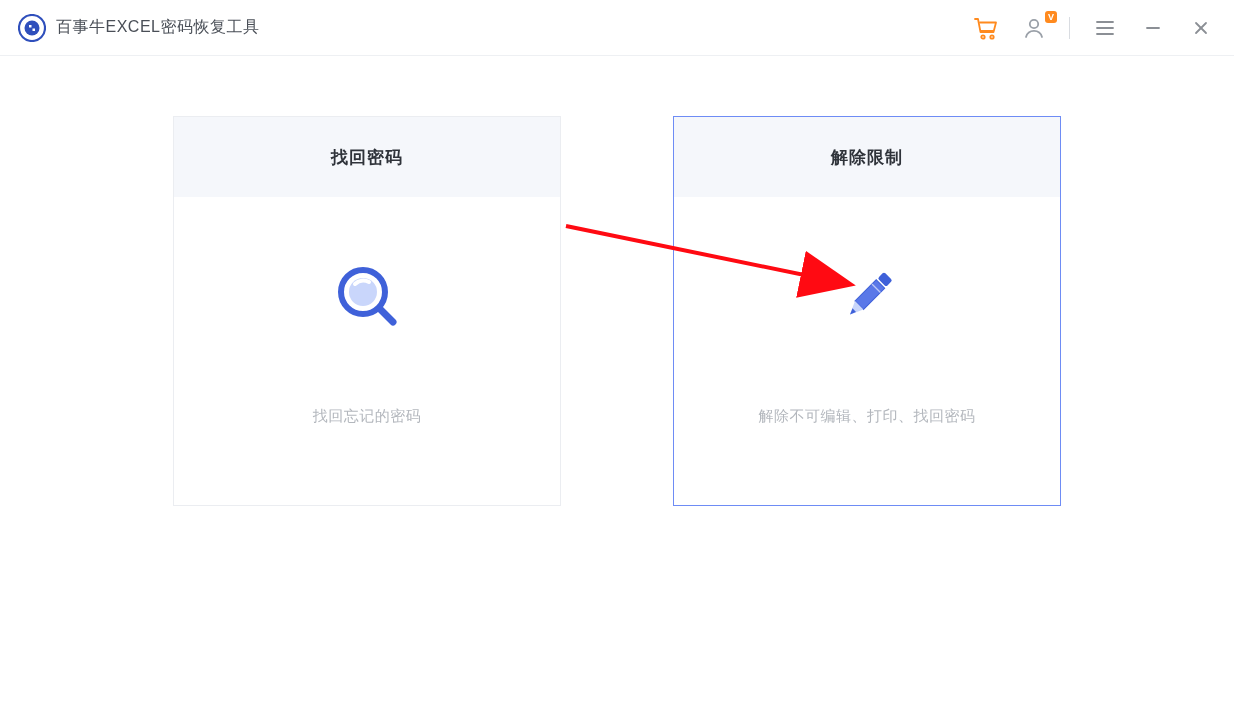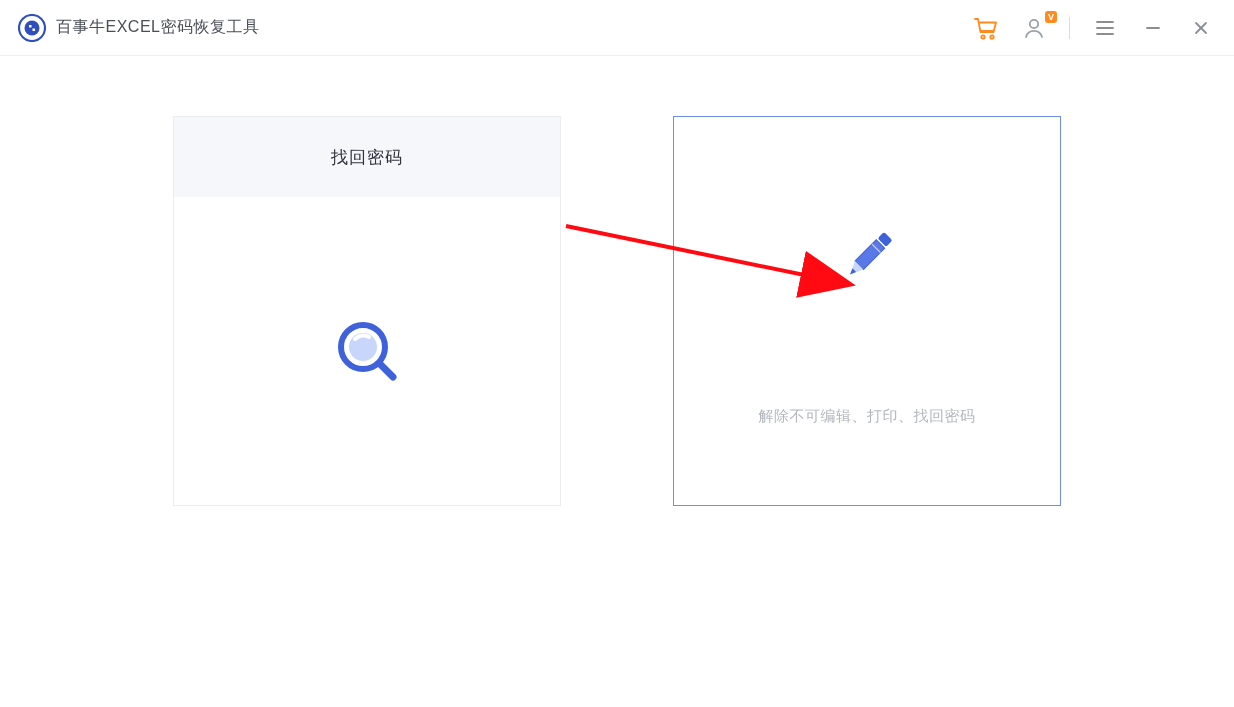--- a/index.html
+++ b/index.html
@@ -89,21 +89,21 @@
       border: 1px solid #6e8cf5;
     }
     .card-header {
       height: 80px;
       background: #f5f7fb;
       display: flex;
       align-items: center;
       justify-content: center;
       font-size: 17px;
       color: #2f333a;
-      font-weight: 400;
+      font-weight: 700;
       letter-spacing: 1px;
     }
     .card-iconwrap {
       flex: 1;
       display: flex;
       align-items: center;
       justify-content: center;
     }
     .card-footer {
       height: 110px;
@@ -182,23 +182,25 @@
     <div class="mode-card">
       <div class="card-header">找回密码</div>
       <div class="card-iconwrap">
         <svg width="72" height="72" viewBox="0 0 72 72">
           <circle cx="32" cy="32" r="22" fill="none" stroke="#3f61d9" stroke-width="6"></circle>
           <circle cx="32" cy="32" r="14" fill="#c9d6fb"></circle>
           <path d="M24 24 a12 12 0 0 1 14 -2" fill="none" stroke="#ffffff" stroke-width="4" stroke-linecap="round"></path>
           <line x1="49" y1="49" x2="62" y2="62" stroke="#3f61d9" stroke-width="7" stroke-linecap="round"></line>
         </svg>
       </div>
+      <div class="card-footer">找回忘记的密码</div>
     </div>
 
     <div class="mode-card selected">
+      <div class="card-header">解除限制</div>
       <div class="card-iconwrap">
         <svg width="70" height="70" viewBox="0 0 70 70">
           <g transform="rotate(45 35 35)">
             <rect x="30" y="6" width="12" height="9" rx="2" fill="#3f61d9"></rect>
             <rect x="30" y="17" width="12" height="30" fill="#5a78e8"></rect>
             <rect x="30" y="17" width="12" height="30" fill="none" stroke="#3f61d9" stroke-width="1"></rect>
             <line x1="30" y1="23" x2="42" y2="23" stroke="#ffffff" stroke-width="1.2" opacity="0.6"></line>
             <polygon points="30,47 42,47 36,60" fill="#c9d6fb"></polygon>
             <polygon points="33.5,54 38.5,54 36,60" fill="#3f61d9"></polygon>
           </g>

